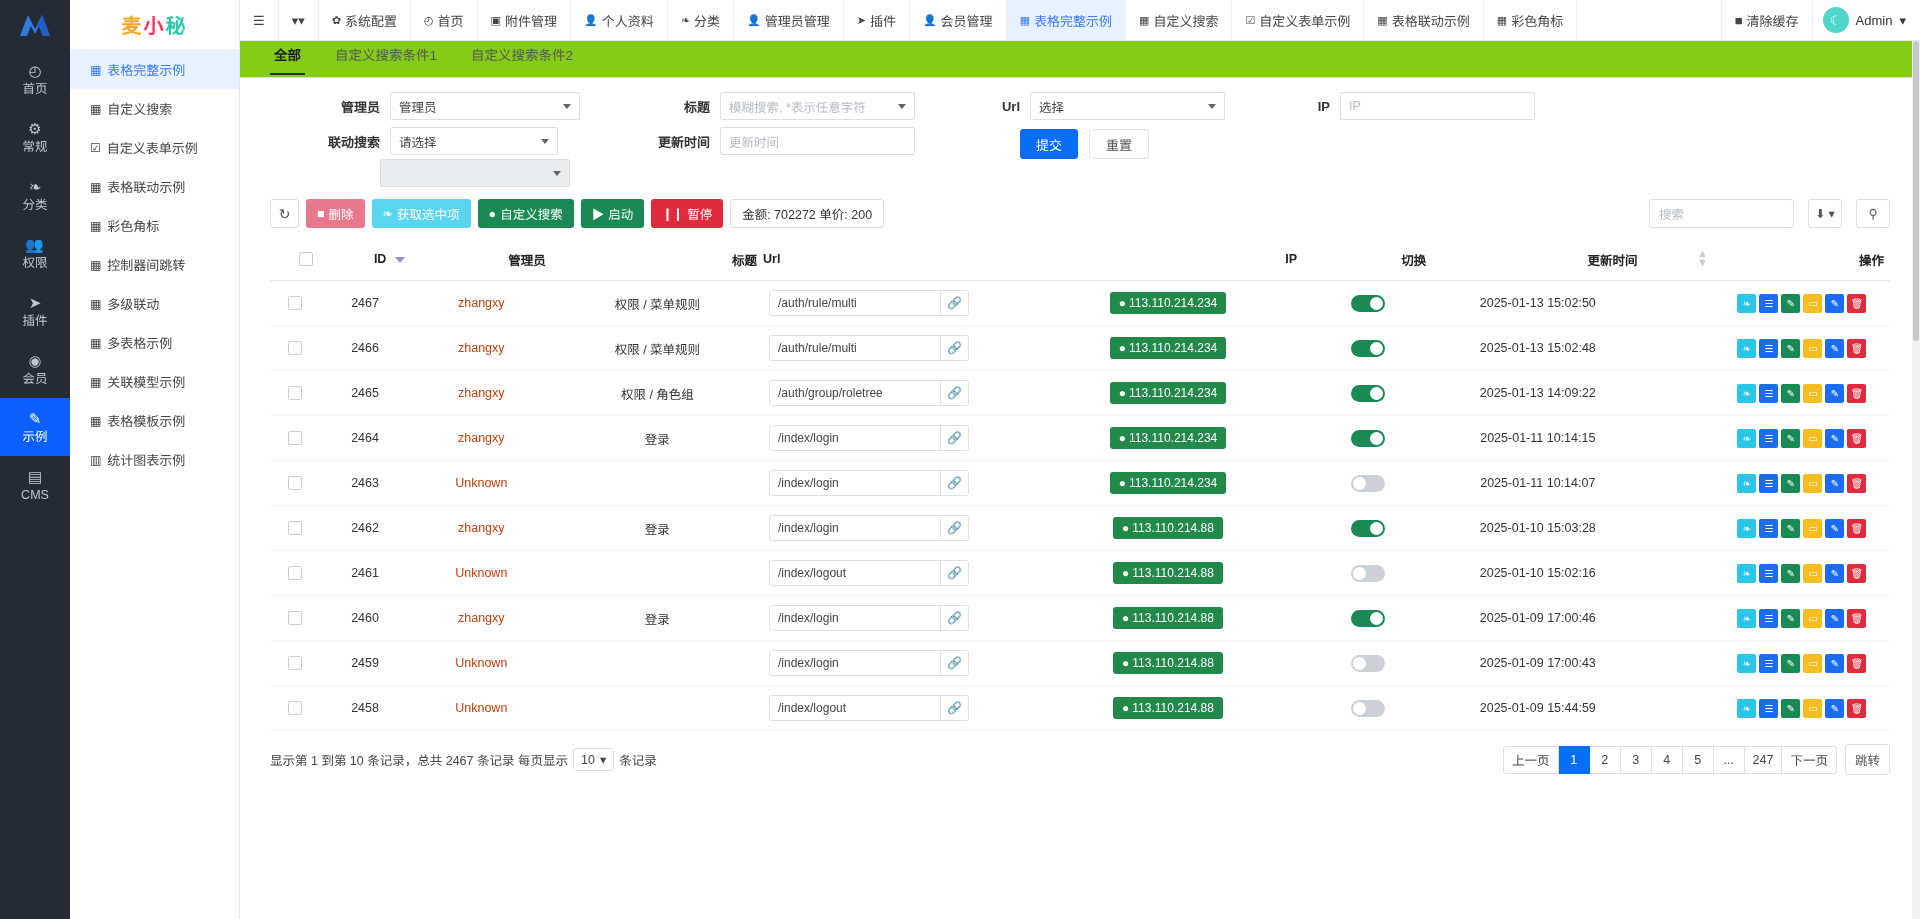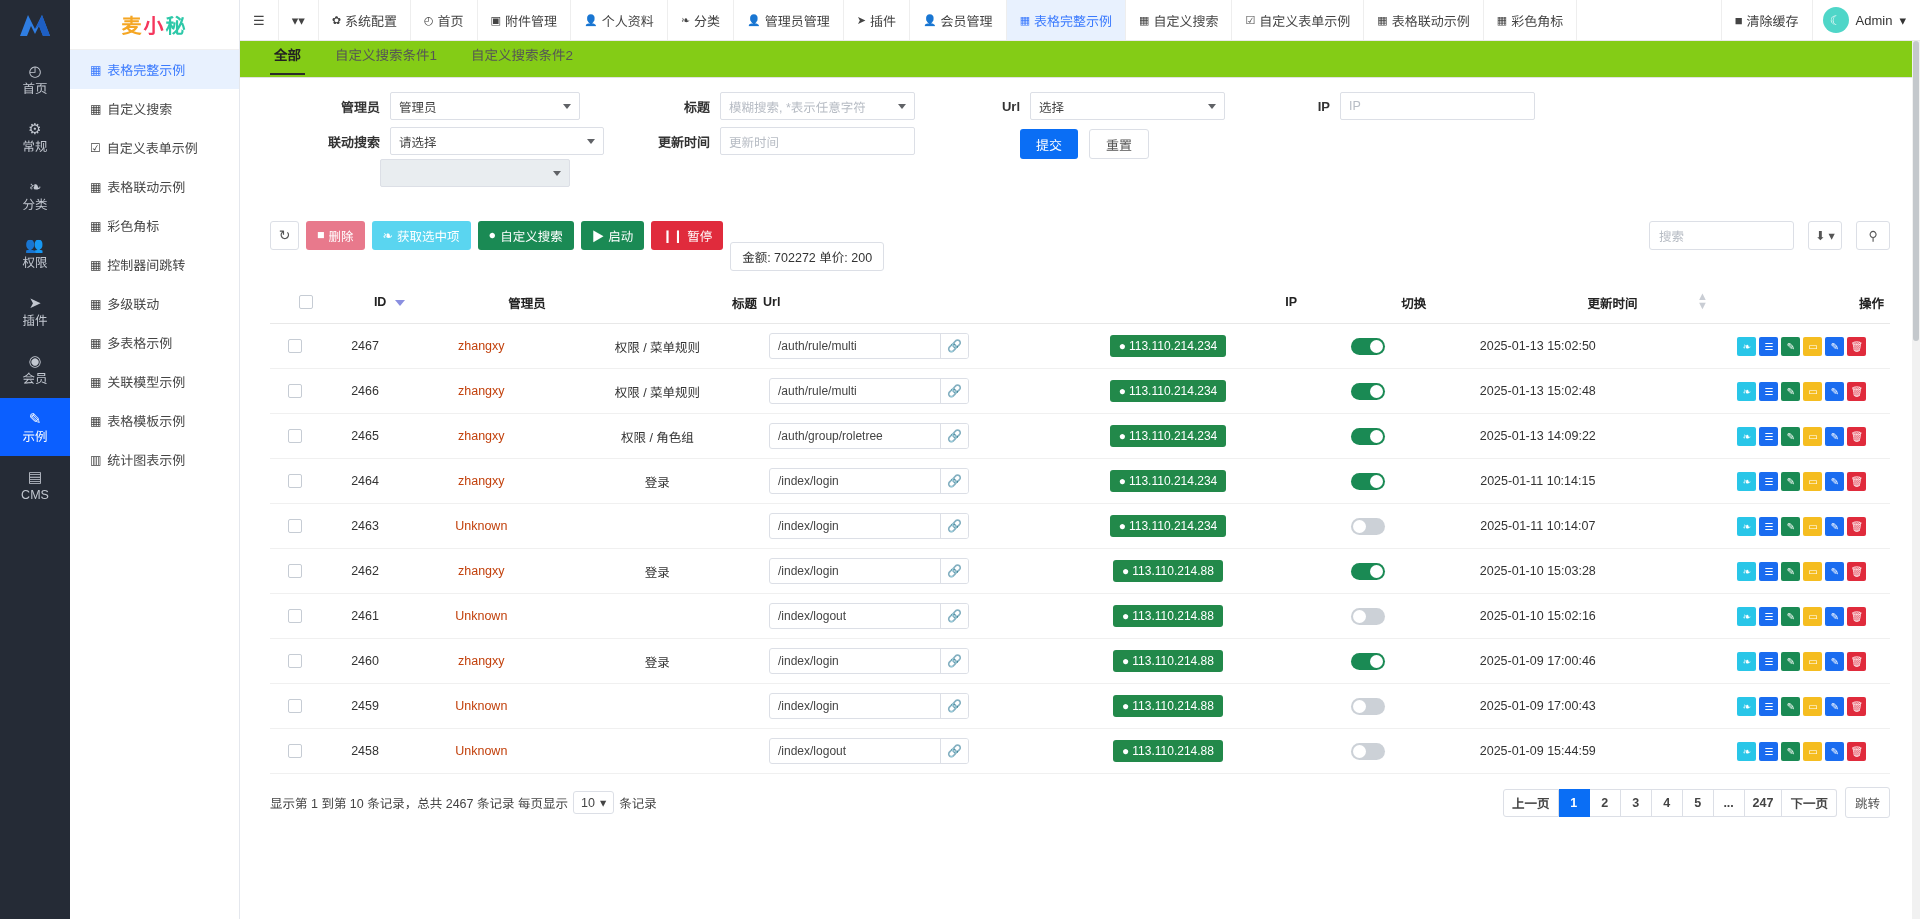--- a/index.html
+++ b/index.html
@@ -131,21 +131,21 @@
   .tb-refresh {
     width: 29px; padding: 0; background: #fff; border: 1px solid #dcdfe6;
     color: #555; justify-content: center; font-size: 14px;
   }
   .tb-del { background: #e8798c; }
   .tb-get { background: #5ad5f0; }
   .tb-custom { background: #1a8a54; }
   .tb-start { background: #1a8a54; }
   .tb-pause { background: #e02b3c; }
   .tb-amount {
-    background: #fff; border: 1px solid #dcdfe6; color: #333; font-size: 12.5px; margin-top: 43px;
+    background: #fff; border: 1px solid #dcdfe6; color: #333; font-size: 12.5px;
   }
   .tb-spacer { flex: 1; }
   .tb-search {
     width: 145px; height: 29px; border: 1px solid #dcdfe6; border-radius: 3px;
     background: #fff; padding: 0 9px; font-size: 12.5px; color: #b7bcc4;
     display: flex; align-items: center;
   }
   .tb-icon-btn {
     height: 29px; min-width: 34px; border: 1px solid #dcdfe6; background: #fff;
     border-radius: 3px; display: inline-flex; align-items: center; justify-content: center;
@@ -216,21 +216,21 @@
 
   
   .footer {
     display: flex; align-items: center; padding: 13px 30px 0;
     font-size: 12.5px; color: #444;
   }
   .selbox {
     display: inline-flex; align-items: center; gap: 5px; border: 1px solid #dcdfe6;
     border-radius: 3px; padding: 3px 7px; margin: 0 5px; background: #fff; cursor: pointer;
   }
-  .pager { margin-left: auto; display: flex; gap: 0; font-weight: bold; }
+  .pager { margin-left: auto; display: flex; gap: 0; }
   .pg {
     min-width: 31px; height: 28px; border: 1px solid #dcdfe6; border-left: none;
     display: inline-flex; align-items: center; justify-content: center;
     font-size: 12.5px; color: #444; background: #fff; cursor: pointer; padding: 0 8px;
   }
   .pg.first { border-left: 1px solid #dcdfe6; border-radius: 3px 0 0 3px; }
   .pg.last { border-radius: 0 3px 3px 0; }
   .pg.current { background: #0a6ef5; border-color: #0a6ef5; color: #fff; }
   .jumpbox {
     margin-left: 8px; border: 1px solid #dcdfe6; border-radius: 3px;
@@ -437,21 +437,21 @@
             <div style="width:340px">
               <div class="sf-cell" style="margin-bottom:7px">
                 <div class="sf-label" style="width:110px">管理员</div>
                 <div class="ctl" style="width:190px">
                   <span>管理员</span>
                   <i class="caret"></i>
                 </div>
               </div>
               <div class="sf-cell" style="margin-bottom:4px">
                 <div class="sf-label" style="width:110px">联动搜索</div>
-                <div class="ctl" style="width:214px">
+                <div class="ctl" style="width:168px">
                   <span>请选择</span>
                   <i class="caret"></i>
                 </div>
               </div>
               <div class="sf-cell">
                 <div style="width:110px"></div>
                 <div class="ctl grey" style="width:190px">
                   <span></span>
                   <i class="caret"></i>
                 </div>

